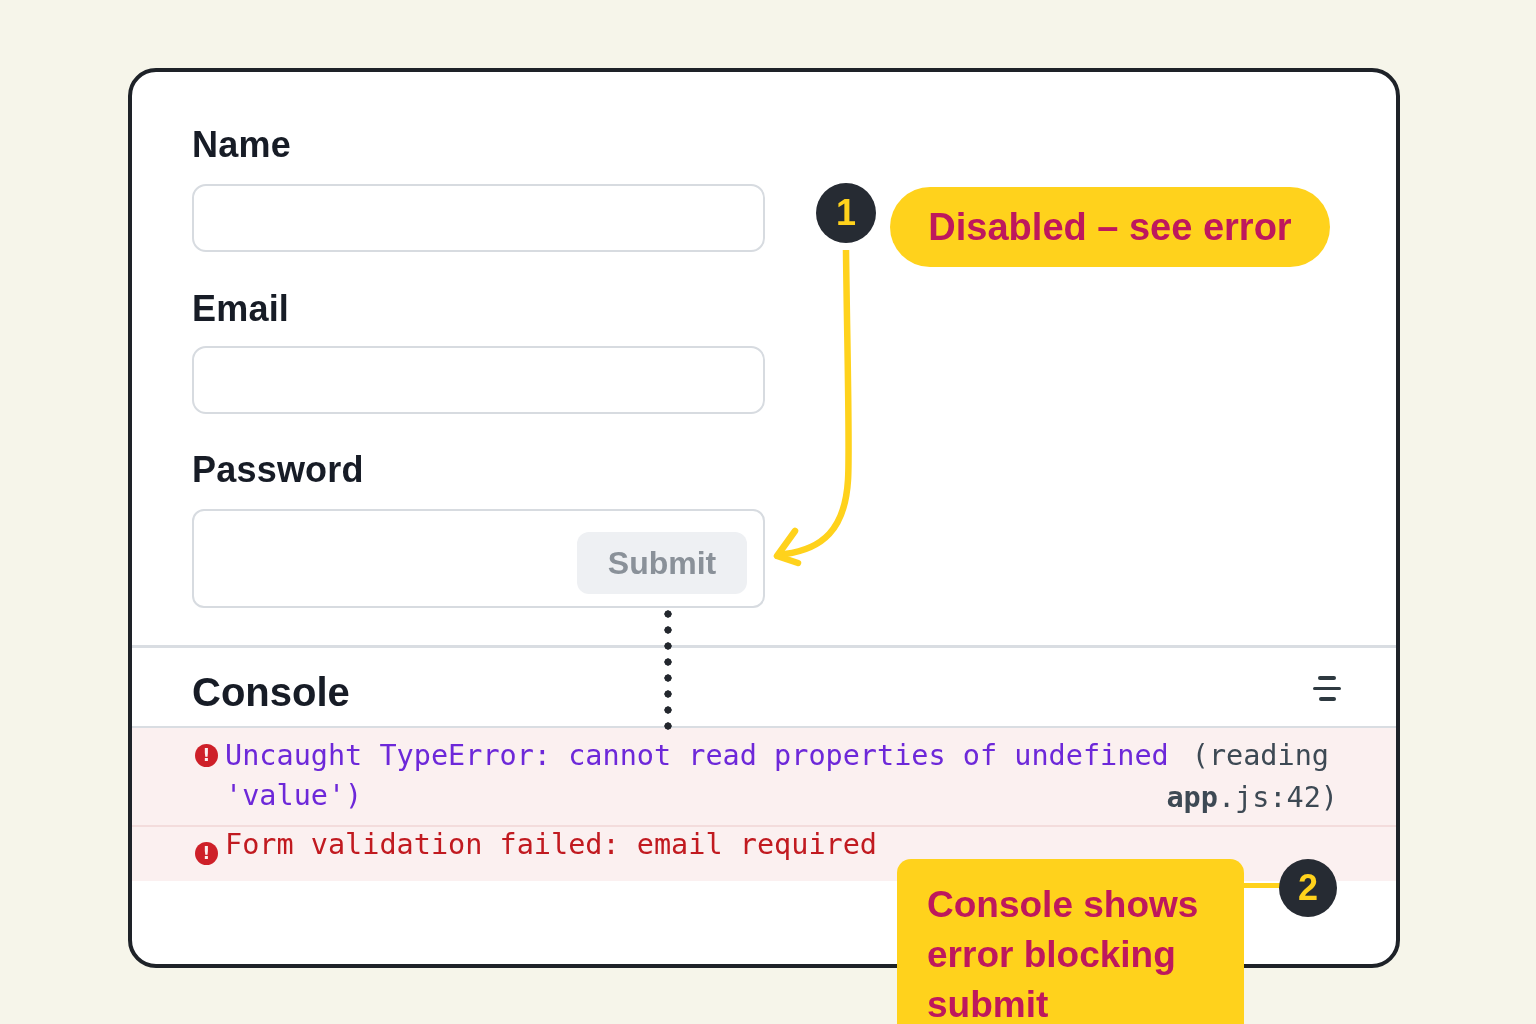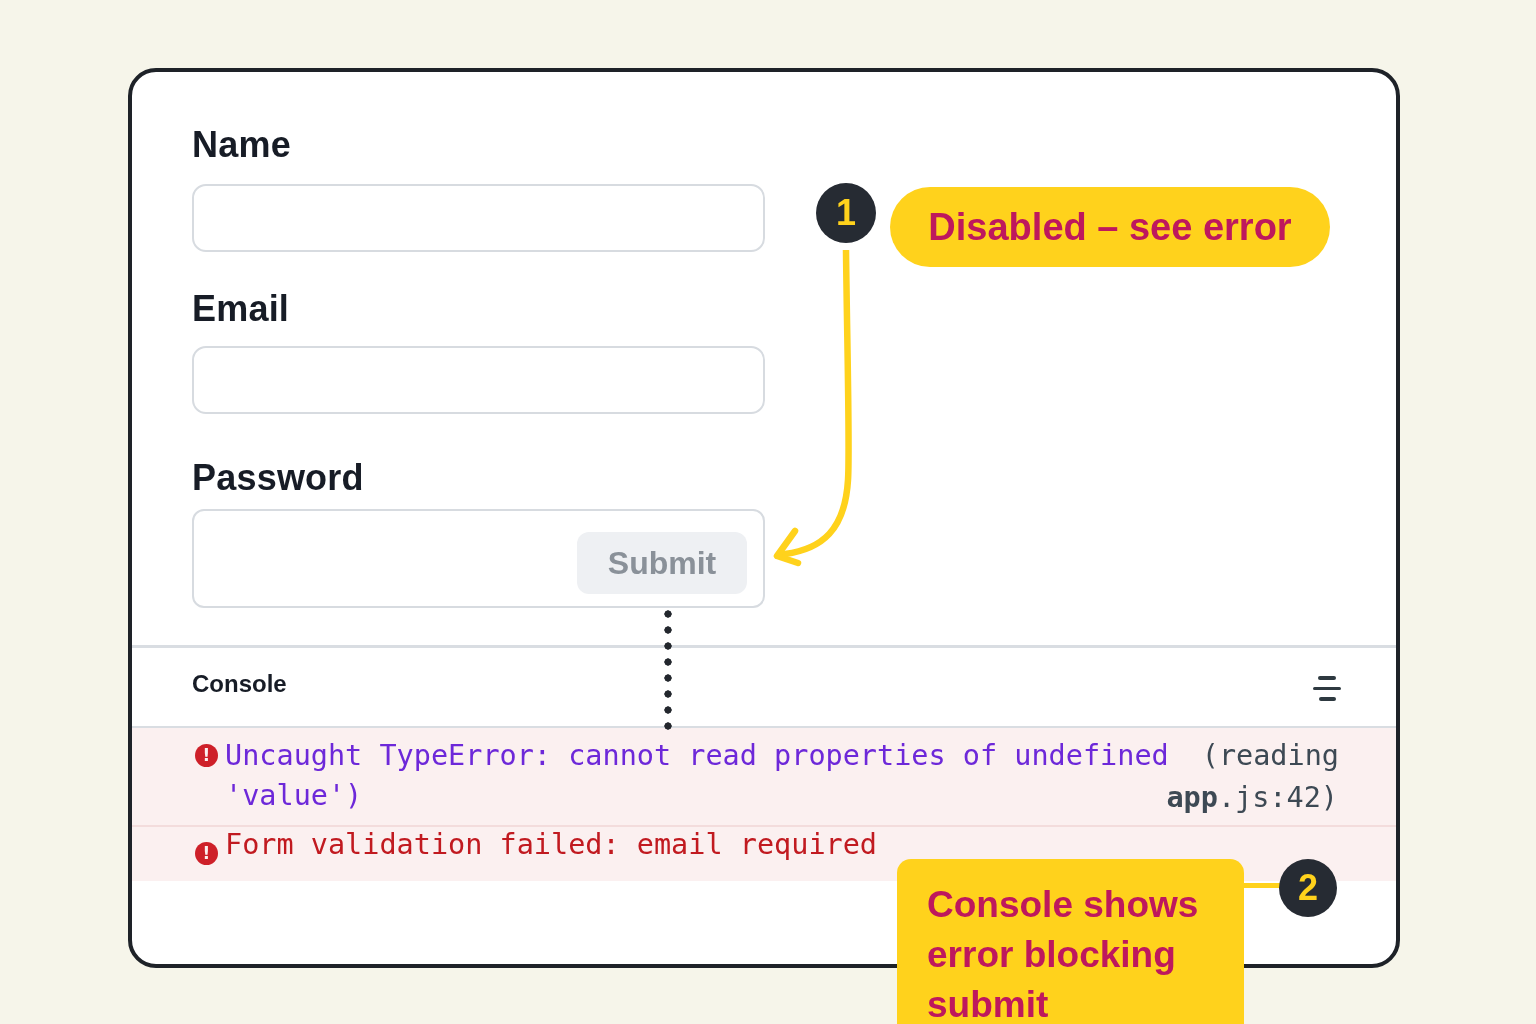--- a/index.html
+++ b/index.html
@@ -46,21 +46,21 @@
     width:170px; height:62px;
     background:#EEF0F3; color:#8A9199;
     border:none; border-radius:12px;
     font-family:"Liberation Sans",sans-serif;
     font-size:32px; font-weight:bold;
   }
   
   .divider { position:absolute; left:0; right:0; height:2.5px; background:#D9DDE2; }
   .console-title {
     position:absolute; left:60px; top:598px;
-    font-size:24px; font-weight:bold; color:#171C26;
+    font-size:40px; font-weight:bold; color:#171C26;
   }
   .filter-icon {
     position:absolute; left:1180px; top:604px; width:30px; height:26px;
     display:flex; flex-direction:column; align-items:center; gap:7px;
   }
   .filter-icon i { display:block; height:3.5px; background:#2E3940; border-radius:2px; }
   .filter-icon i:nth-child(1){ width:18px; }
   .filter-icon i:nth-child(2){ width:28px; }
   .filter-icon i:nth-child(3){ width:17px; }
 
@@ -74,21 +74,21 @@
     color:#FBF0F0; font-size:17px; font-weight:bold;
     display:flex; align-items:center; justify-content:center;
     font-family:"DejaVu Sans",sans-serif; line-height:1;
   }
   .row-1 .err-icon { top:16px; }
   .row-2 .err-icon { top:15px; }
   .mono { font-family:"DejaVu Sans Mono", monospace; font-size:28.5px; }
   .err-text { position:absolute; left:93px; top:8px; right:56px; line-height:40px; color:#C11A20; }
   .t-red { color:#6d28d9; }
   .t-slate { color:#3D4954; }
-  .gap-char { margin-left:33px; }
+  .gap-char { margin-left:23px; }
   .err-source { position:absolute; right:58px; top:50px; color:#3D4954; line-height:40px; }
   .row-2 .err-text-single {
     position:absolute; left:93px; top:0; height:36px;
     display:flex; align-items:center; color:#C11A20;
   }
   
   .dotted-line {
     position:absolute; left:529px; top:534px; width:14px; height:126px;
     background-image:radial-gradient(circle, #23272D 3.4px, transparent 3.9px);
     background-size:14px 16px; background-repeat:repeat-y; background-position:0 0;
@@ -125,21 +125,21 @@
 <body>
 
 <div class="card">
 
   <div class="field-label" style="top:52px;">Name</div>
   <input class="text-input" style="top: 112px;" type="text">
 
   <div class="field-label" style="top:216px;">Email</div>
   <input class="text-input" style="top: 274px;" type="text">
 
-  <div class="field-label" style="top:377px;margin-top:8px;">Password</div>
+  <div class="field-label" style="top:377px;">Password</div>
   <div class="password-wrap">
     <input class="password-input" type="password" style="">
     <button class="submit-btn" disabled="">Submit</button>
   </div>
 
   <div class="divider" style="top:573px;"></div>
   <div class="console-title">Console</div>
   <div class="filter-icon">
     <i></i>
       <i></i>

